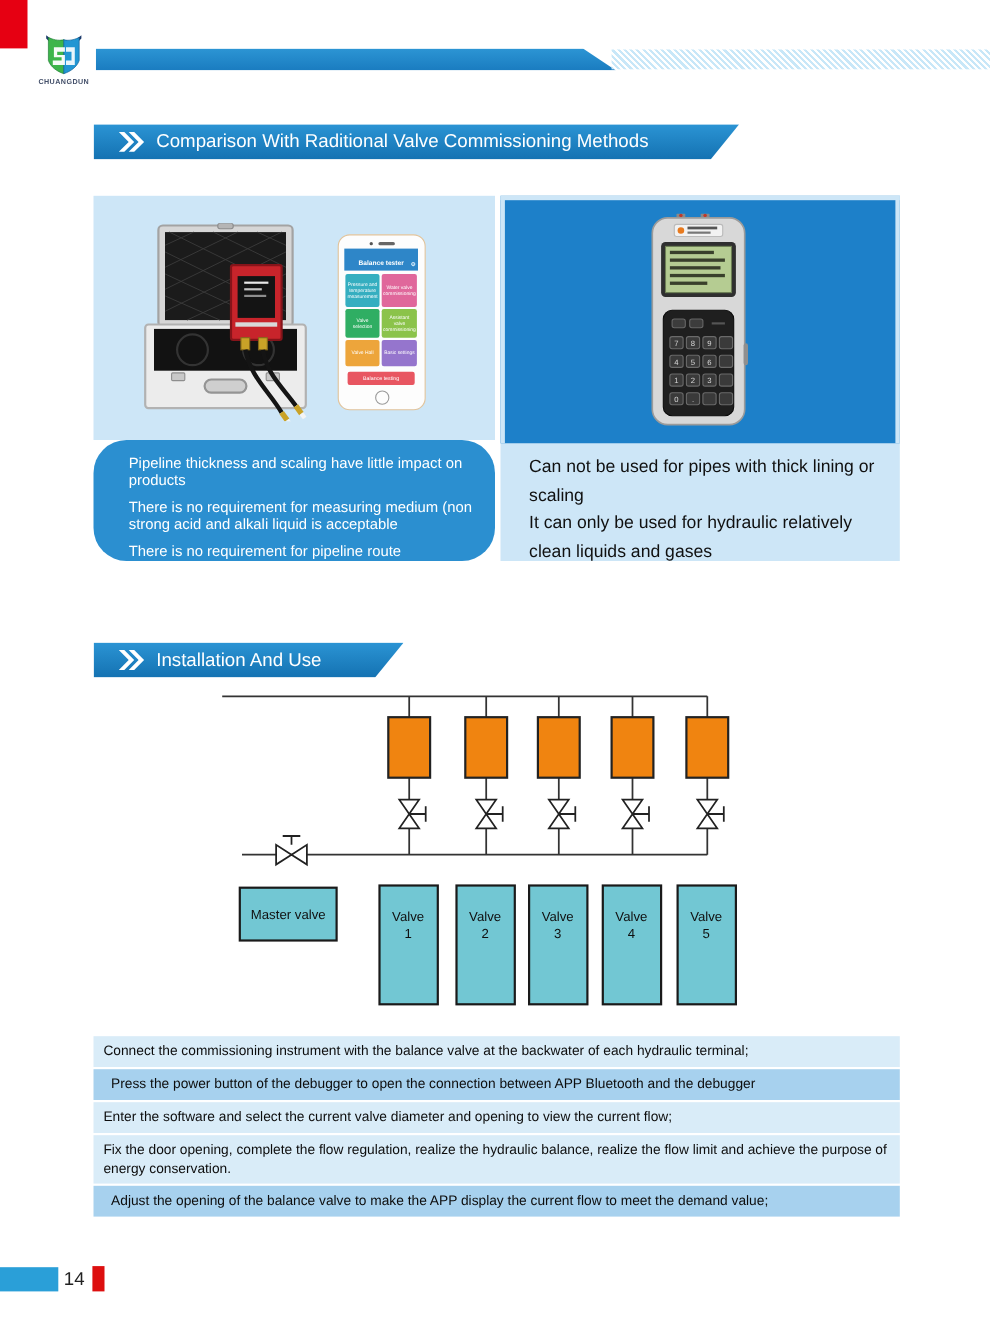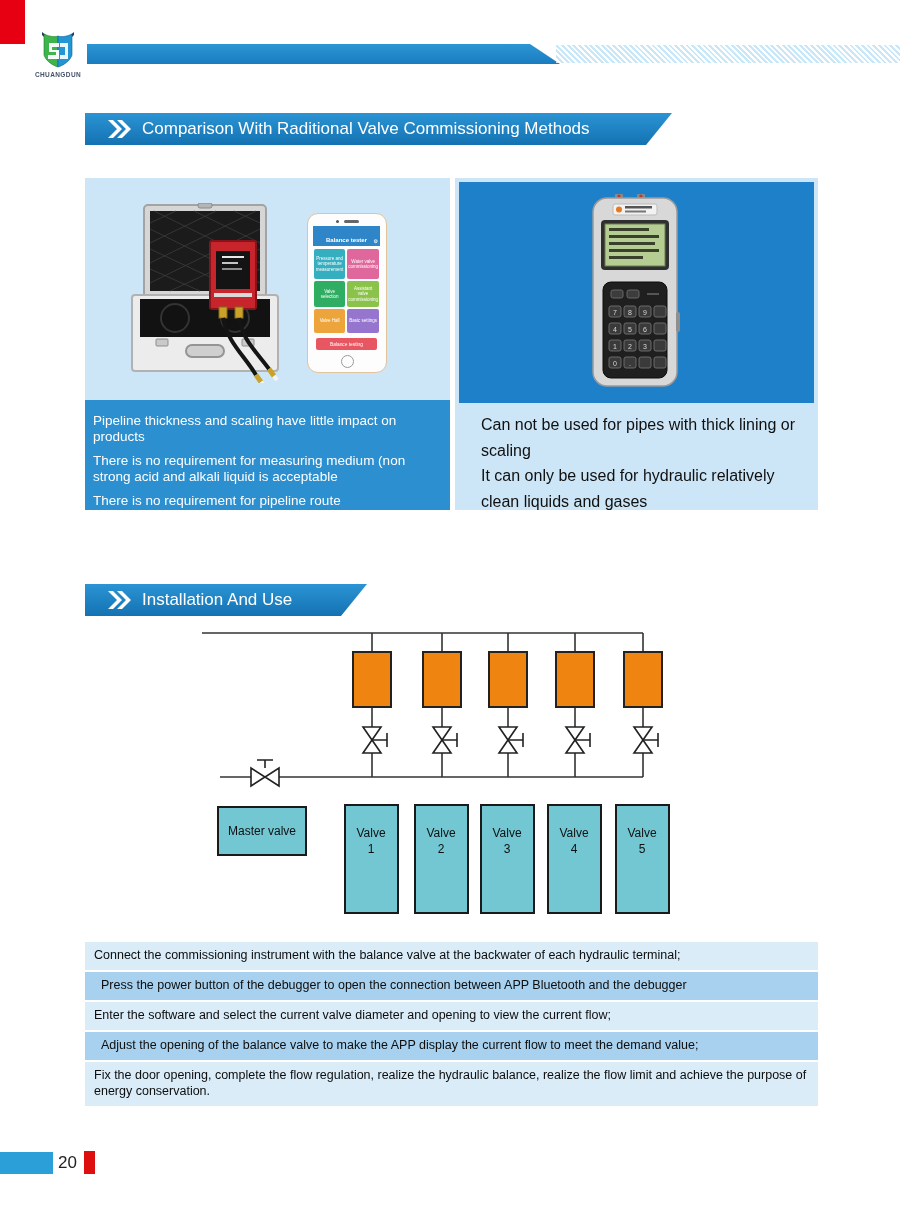--- a/index.html
+++ b/index.html
@@ -24,21 +24,21 @@
     clip-path:polygon(0 0, 100% 0, calc(100% - 26px) 100%, 0 100%);
     color:#fff; font-size:17px; }
   .ribbon .chev { margin:0 11px 0 22px; display:block; }
   #ribbon-comparison { left:85px; top:113px; width:587px; }
   #ribbon-installation { left:85px; top:584px; width:282px; }
   
   .panel { position:absolute; top:178px; }
   #panel-left { left:85px; width:365px; height:332px; }
   .pl-img { position:relative; width:365px; height:222px; background:#cde6f7; overflow:hidden; }
   .pl-text { width:365px; height:110px; background:#2b8fd0; color:#ffffff;
-    font-size:13.5px; line-height:1.15; padding:13px 18px 0 8px; }
+    font-size:13.5px; line-height:1.15; padding:13px 18px 0 32px;border-radius:30px; }
   .pl-text p { margin-bottom:9px; }
   #panel-right { left:455px; width:363px; height:332px; }
   .pr-img { position:relative; width:363px; height:225px; background:#1d80c9;
     border:4px solid #cde6f7; border-bottom:none; overflow:hidden; }
   .pr-text { width:363px; height:107px; background:#cde6f7; color:#101010;
     font-size:16px; line-height:1.6; padding:9px 14px 0 26px; }
   
   .phone { position:absolute; left:222px; top:35px; width:80px; height:160px;
     background:#fdfdfd; border:1.5px solid #e2c49c; border-radius:11px; }
   .ph-cam { position:absolute; left:28px; top:6px; width:3px; height:3px; border-radius:50%; background:#555; }
@@ -280,21 +280,21 @@
       <text x="384" y="238">4</text>
       <text x="452" y="222">Valve</text>
       <text x="452" y="238">5</text>
     </g>
   </svg>
 
   <div class="steps">
     <div class="step light">Connect the commissioning instrument with the balance valve at the backwater of each hydraulic terminal;</div>
     <div class="step dark">Press the power button of the debugger to open the connection between APP Bluetooth and the debugger</div>
     <div class="step light">Enter the software and select the current valve diameter and opening to view the current flow;</div>
+    <div class="step light">Fix the door opening, complete the flow regulation, realize the hydraulic balance, realize the flow limit and achieve the purpose of energy conservation.</div>
     <div class="step dark">Adjust the opening of the balance valve to make the APP display the current flow to meet the demand value;</div>
-    <div class="step light">Fix the door opening, complete the flow regulation, realize the hydraulic balance, realize the flow limit and achieve the purpose of energy conservation.</div>
   </div>
 
   <div class="footer-bar"></div>
-  <div class="page-num">20</div>
+  <div class="page-num">14</div>
   <div class="footer-red"></div>
 
 </div>
 
 </body></html>

